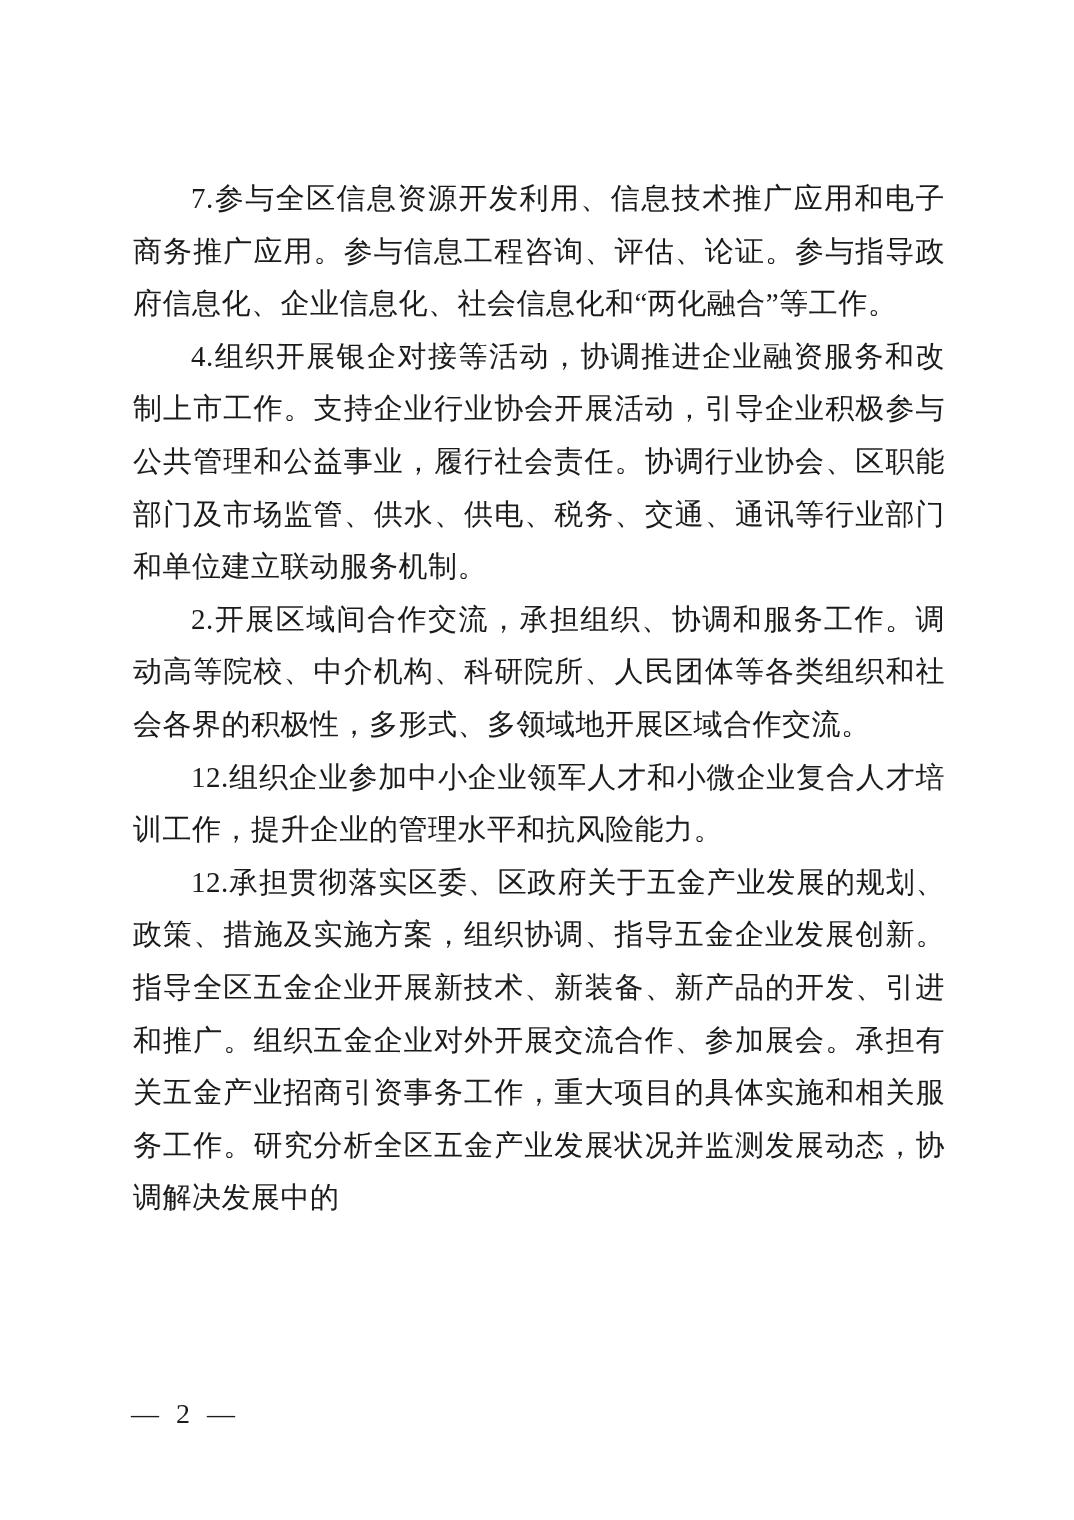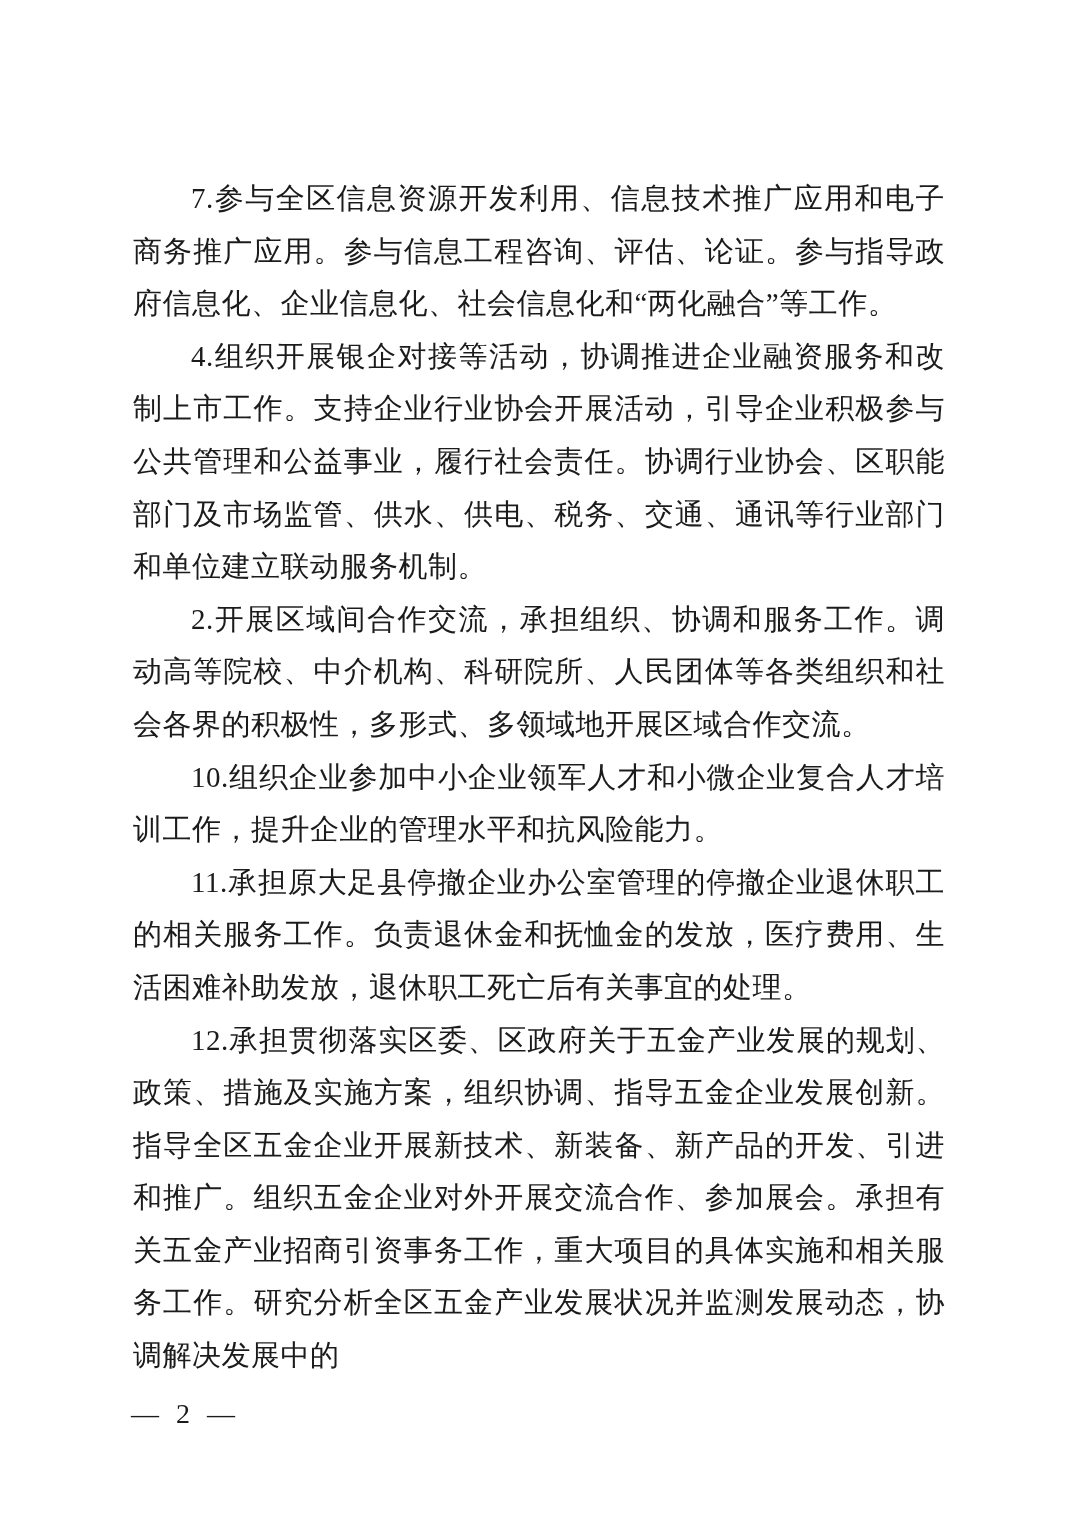--- a/index.html
+++ b/index.html
@@ -43,18 +43,17 @@
   }
 </style>
 </head>
 <body>
 
 <div class="page">
   <div class="content">
     <p>7.参与全区信息资源开发利用、信息技术推广应用和电子商务推广应用。参与信息工程咨询、评估、论证。参与指导政府信息化、企业信息化、社会信息化和“两化融合”等工作。</p>
     <p>4.组织开展银企对接等活动，协调推进企业融资服务和改制上市工作。支持企业行业协会开展活动，引导企业积极参与公共管理和公益事业，履行社会责任。协调行业协会、区职能部门及市场监管、供水、供电、税务、交通、通讯等行业部门和单位建立联动服务机制。</p>
     <p>2.开展区域间合作交流，承担组织、协调和服务工作。调动高等院校、中介机构、科研院所、人民团体等各类组织和社会各界的积极性，多形式、多领域地开展区域合作交流。</p>
-    <p>10.组织企业参加中小企业领军人才和小微企业复合人才培训工作，提升企业的管理水平和抗风险能力。</p>
-    <p>11.承担原大足县停撤企业办公室管理的停撤企业退休职工的相关服务工作。负责退休金和抚恤金的发放，医疗费用、生活困难补助发放，退休职工死亡后有关事宜的处理。</p>
+    <p>12.组织企业参加中小企业领军人才和小微企业复合人才培训工作，提升企业的管理水平和抗风险能力。</p>
     <p>12.承担贯彻落实区委、区政府关于五金产业发展的规划、政策、措施及实施方案，组织协调、指导五金企业发展创新。指导全区五金企业开展新技术、新装备、新产品的开发、引进和推广。组织五金企业对外开展交流合作、参加展会。承担有关五金产业招商引资事务工作，重大项目的具体实施和相关服务工作。研究分析全区五金产业发展状况并监测发展动态，协调解决发展中的</p>
   </div>
   <div class="page-footer">— 2 —</div>
 </div>
 
 </body></html>

